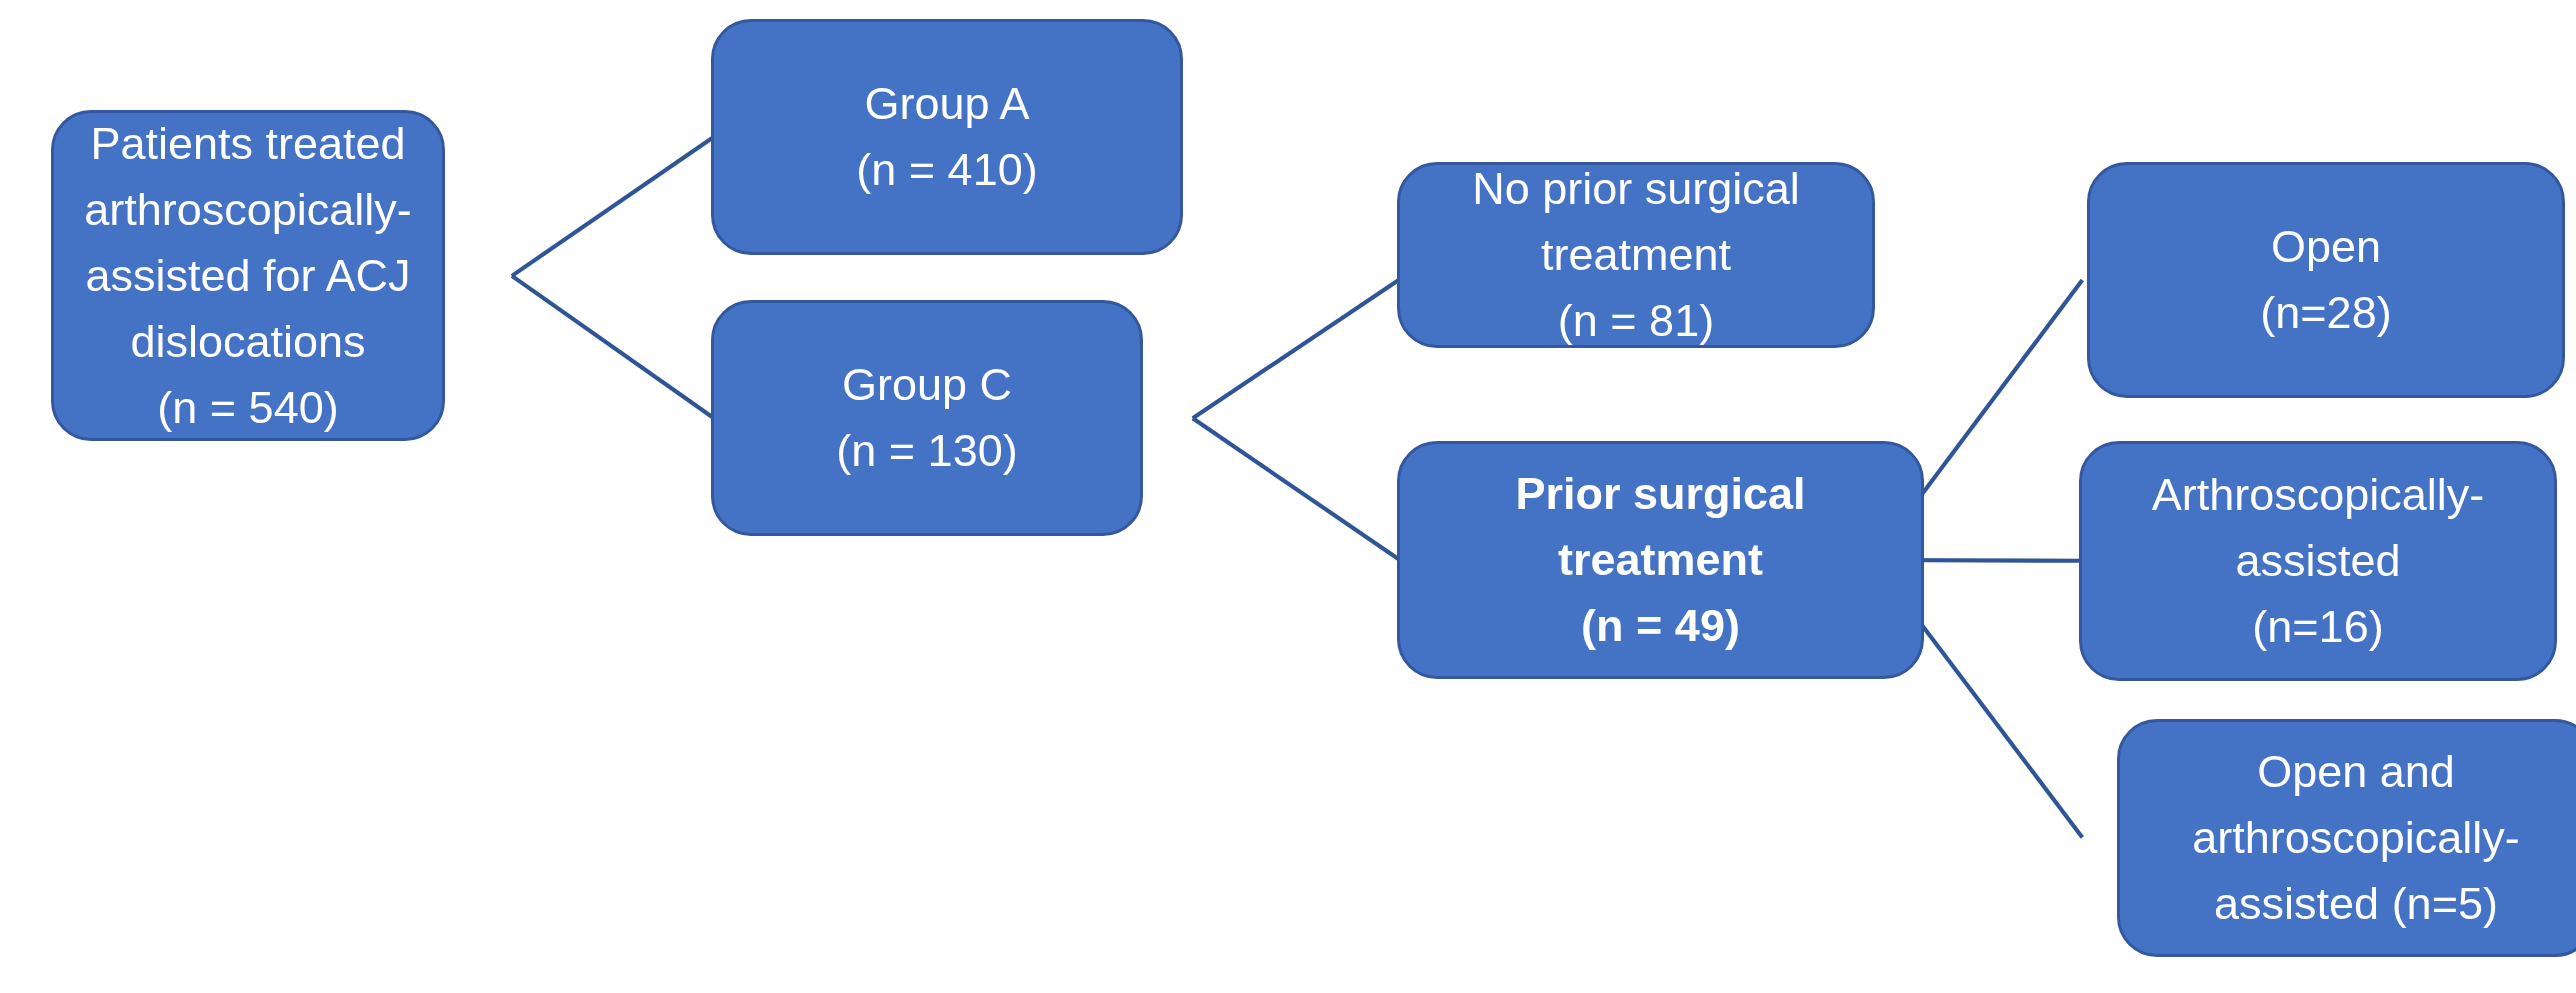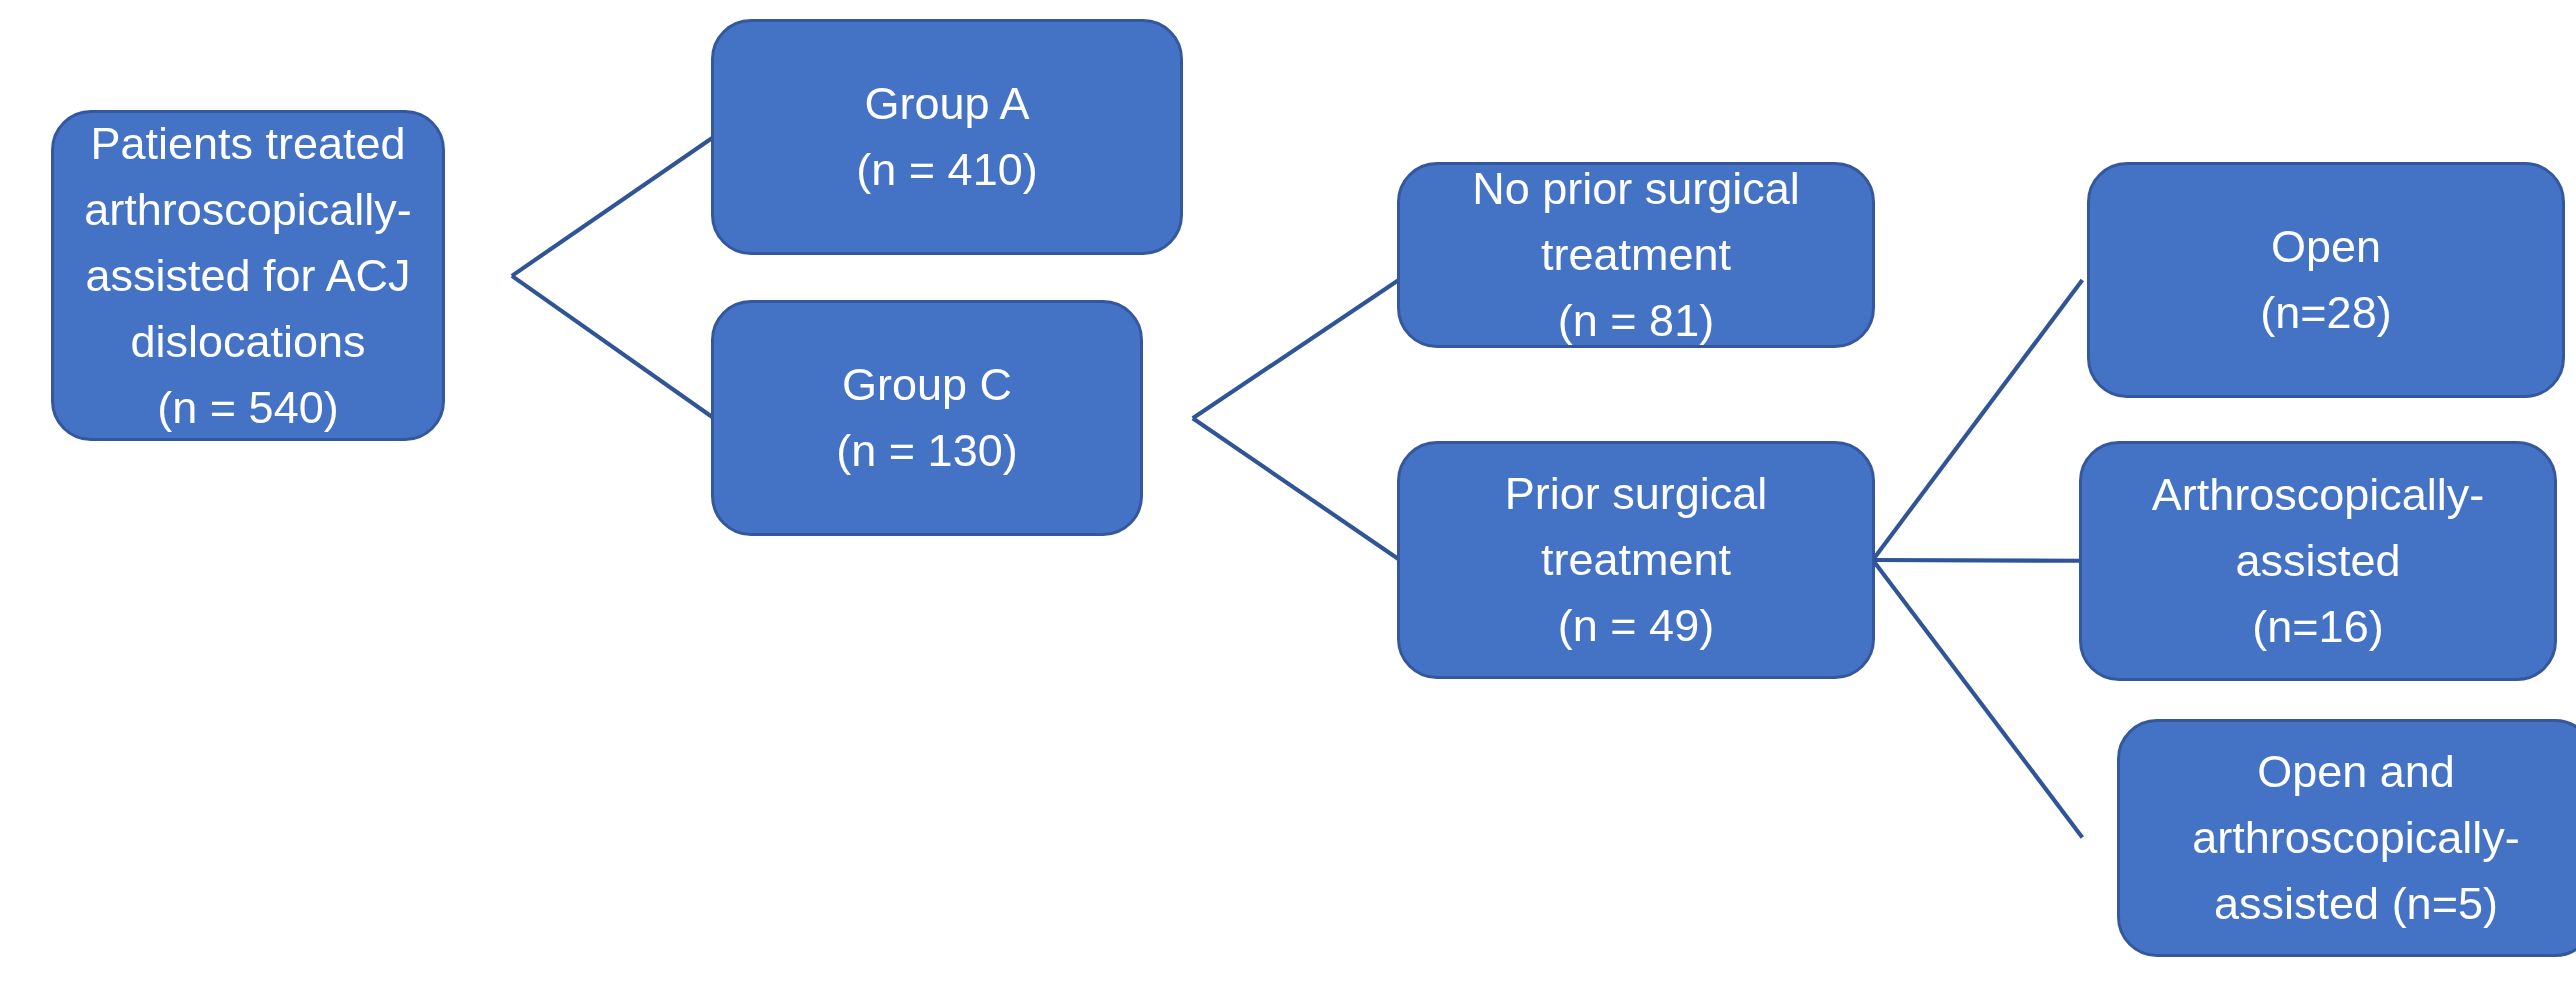--- a/index.html
+++ b/index.html
@@ -38,21 +38,21 @@
     white-space:pre-line;
     color:var(--node-text);
     font-size:45px;
     line-height:66px;
   }
   
   .n1{left:51px;  top:110px; width:394px; height:331px;}
   .n2{left:711px; top:19px;  width:472px; height:236px;}
   .n3{left:711px; top:300px; width:432px; height:236px;}
   .n4{left:1397px;top:162px; width:478px; height:186px;}
-  .n5{left:1397px;top:441px; width:478px; height:238px;}
+  .n5{left:1397px;top:441px; width:527px; height:238px;font-weight:bold;}
   .n6{left:2079px;top:162px; width:478px; height:236px;margin-left:8px;}
   .n7{left:2079px;top:441px; width:478px; height:240px;}
   .n8{left:2079px;top:719px; width:478px; height:238px;margin-left:38px;}
 </style>
 </head>
 <body>
 
 <div id="canvas">
 
   <svg id="edges" viewBox="0 0 3110 1200" xmlns="http://www.w3.org/2000/svg">

